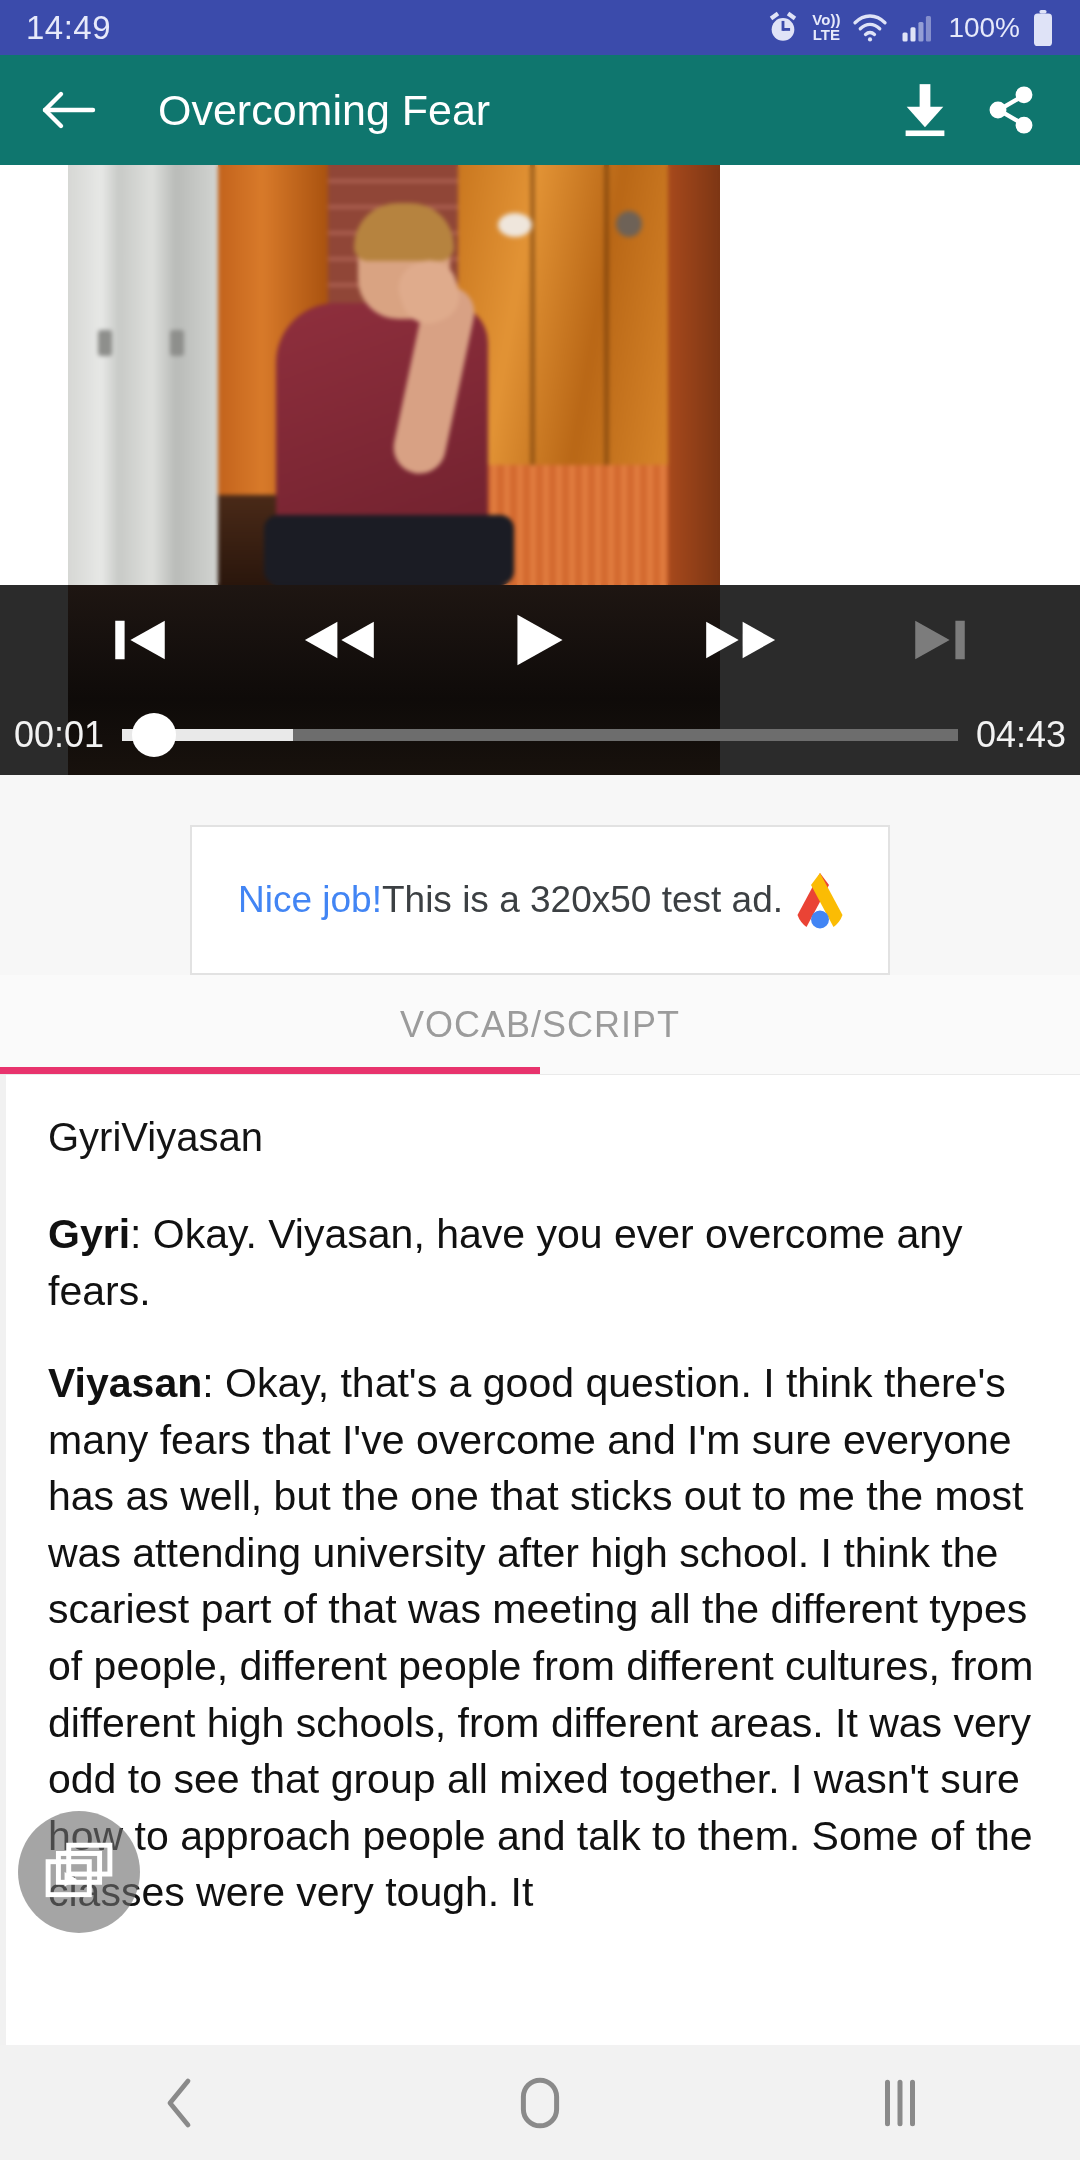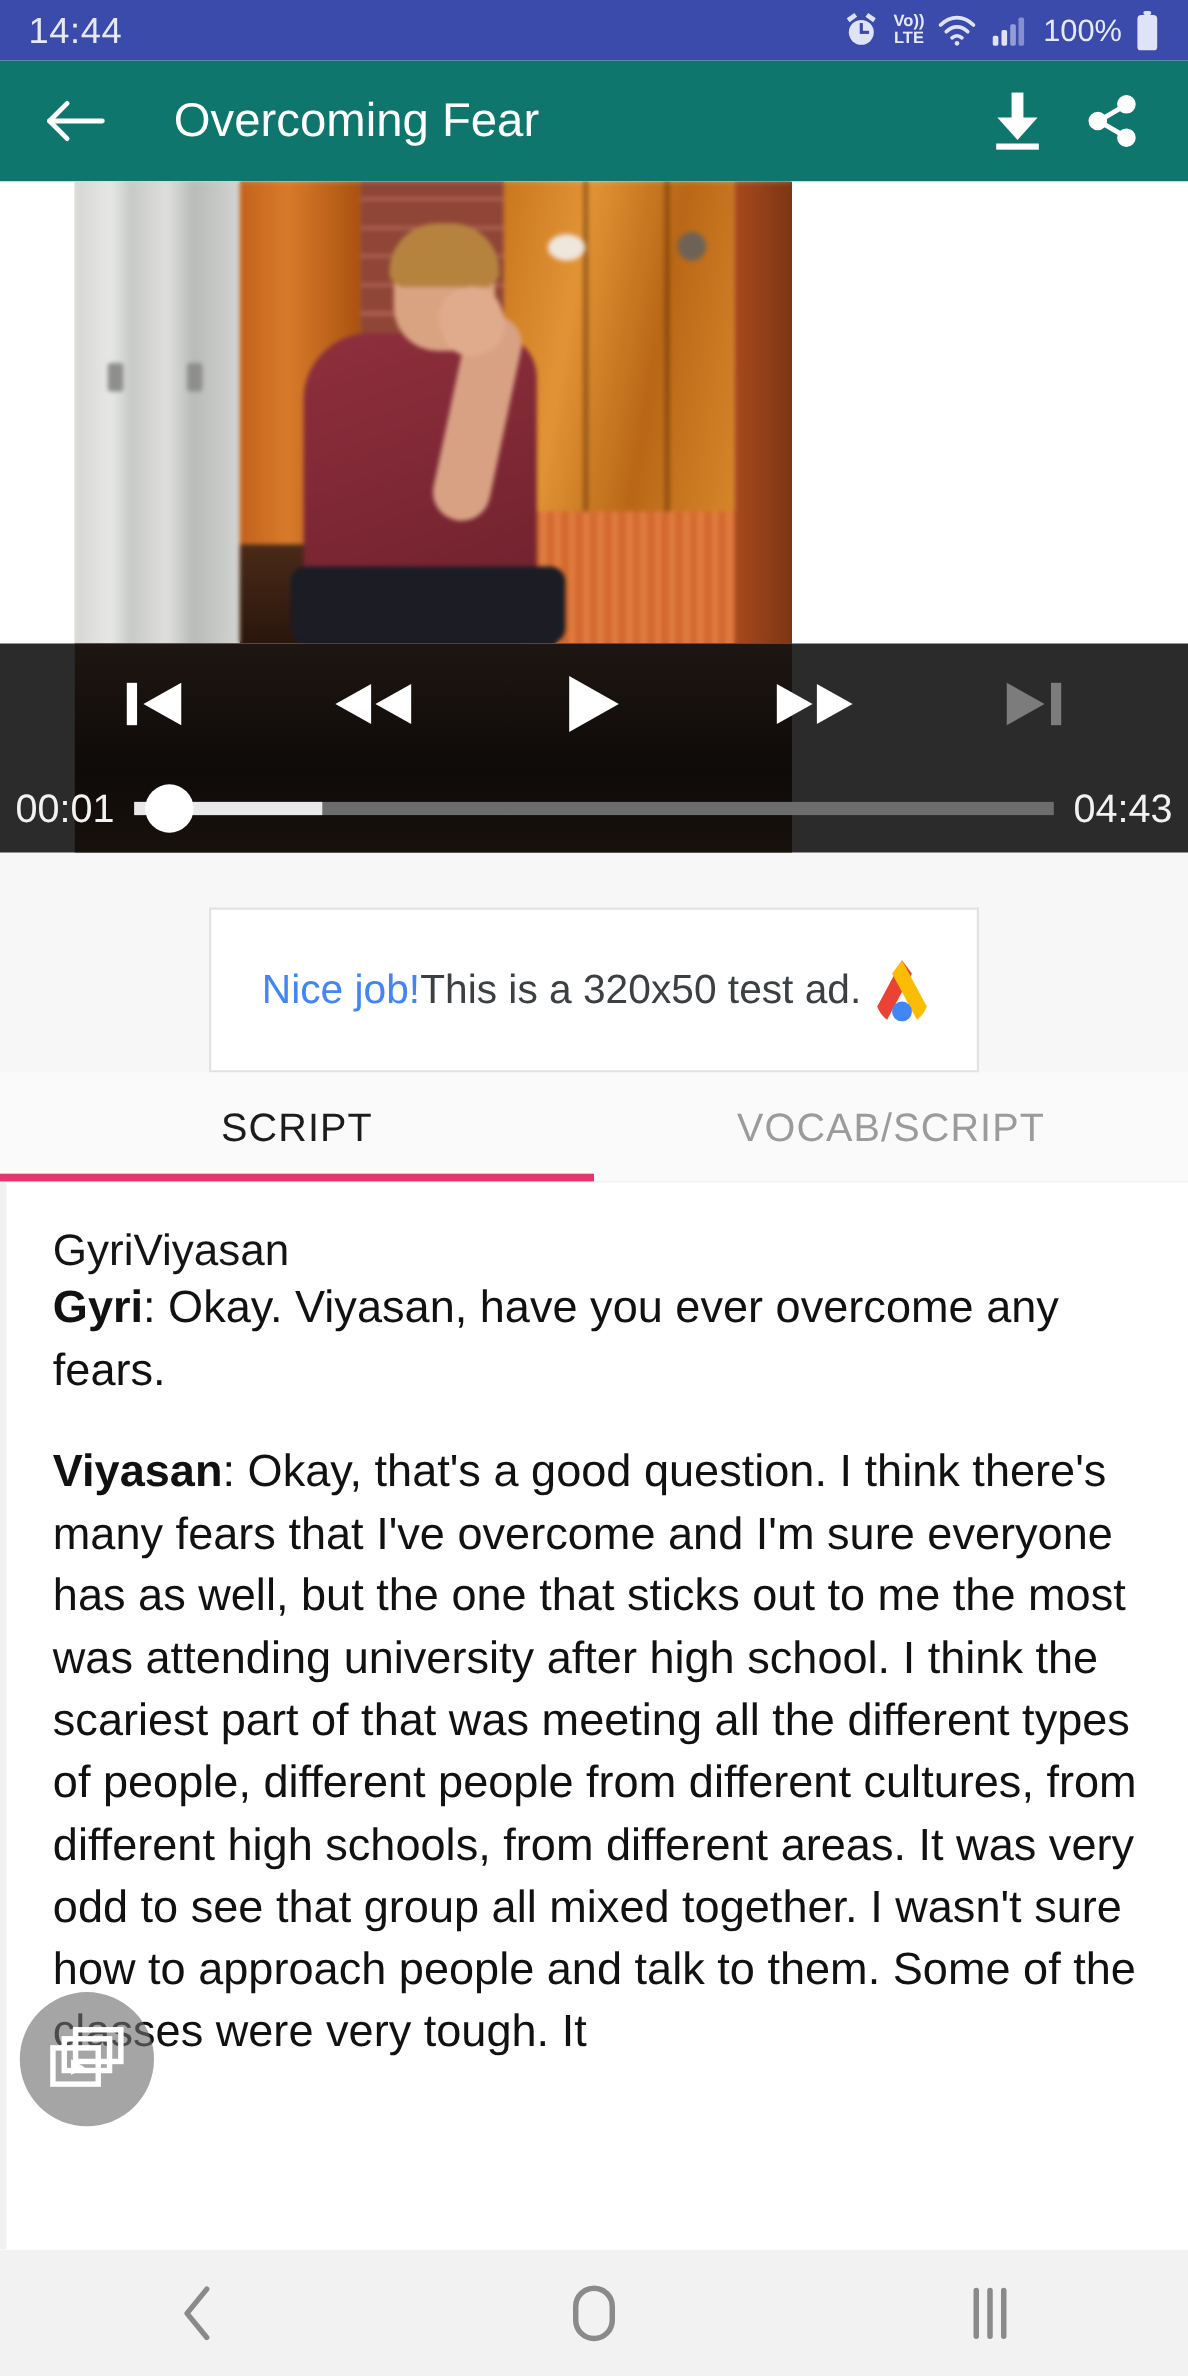--- a/index.html
+++ b/index.html
@@ -137,21 +137,21 @@
   .tab.inactive{ color:#9b9b9b; }
   .tab-indicator{
     position:absolute; left:0; bottom:0; width:50%; height:7px; background:#e8336d;
   }
 
   
   .script-body{
     flex:1; background:#ffffff; position:relative; overflow:hidden;
     padding:40px 46px 0 48px;
   }
-  .script-head{ font-size:40px; color:#141414; }
+  .script-head{ font-size:40px; color:#141414; margin-bottom:46px; }
   .script-para{ font-size:41px; line-height:1.38; color:#111111; margin-bottom:36px; }
   .speaker{ font-weight:bold; }
   .scroll-edge{ position:absolute; left:0; top:0; width:6px; height:100%; background:#f1f1f1; }
 
   
   .fab{
     position:absolute; left:18px; bottom:112px; width:122px; height:122px;
     border-radius:50%; background:rgba(110,110,110,.62);
     display:flex; align-items:center; justify-content:center;
   }
@@ -162,21 +162,21 @@
     display:flex; align-items:center; justify-content:space-around;
   }
   .nav-btn{ width:160px; height:115px; display:flex; align-items:center; justify-content:center; }
 </style>
 </head>
 <body>
 
 <div class="screen">
 
   <div class="status-bar">
-    <div class="status-time">14:44</div>
+    <div class="status-time">14:49</div>
     <div class="status-right">
       <span>
         <svg width="34" height="34" viewBox="0 0 24 24" fill="#dfe3f7">
           <circle cx="12" cy="13" r="8"></circle>
           <rect x="11" y="7" width="2" height="7" fill="#3b4bab"></rect>
           <rect x="12" y="12" width="5" height="2" fill="#3b4bab"></rect>
           <rect x="3" y="2" width="6" height="3" transform="rotate(-35 6 3.5)"></rect>
           <rect x="15" y="2" width="6" height="3" transform="rotate(35 18 3.5)"></rect>
         </svg>
       </span>
@@ -309,21 +309,20 @@
         <svg width="72" height="72" viewBox="0 0 48 48">
           <path d="M24 6 L9 34 a17 17 0 0 0 6 8 L30 14 z" fill="#ea4335"></path>
           <path d="M24 6 L39 34 a17 17 0 0 1 -6 8 L18 14 z" fill="#fbbc04"></path>
           <circle cx="24" cy="37" r="6" fill="#4285f4"></circle>
         </svg>
       </div>
     </div>
   </div>
 
   <div class="tabs">
-    <div class="tab active">SCRIPT</div>
     <div class="tab inactive">VOCAB/SCRIPT</div>
     <div class="tab-indicator" style="width: 50%; left: 0%; background: rgb(232, 51, 109);"></div>
   </div>
 
   <div class="script-body">
     <div class="scroll-edge"></div>
     <div class="script-head">GyriViyasan</div>
 
     <div class="script-para">
       <span class="speaker">Gyri</span><span>: Okay. Viyasan, have you ever overcome any fears.</span>

